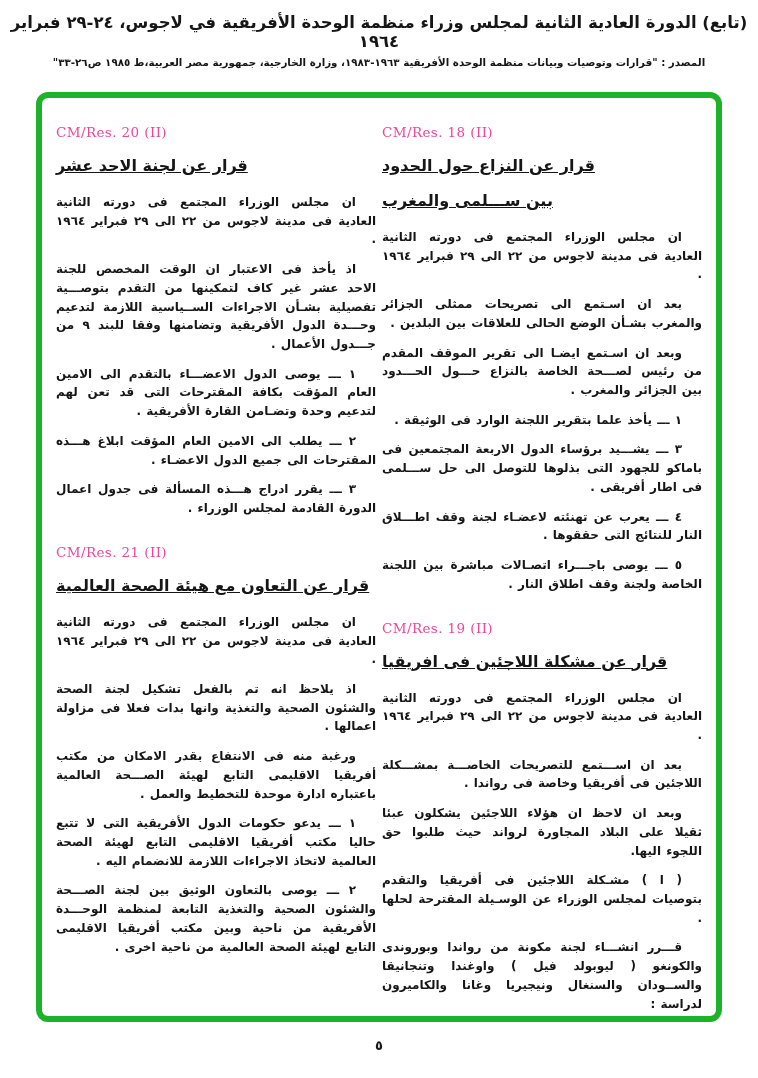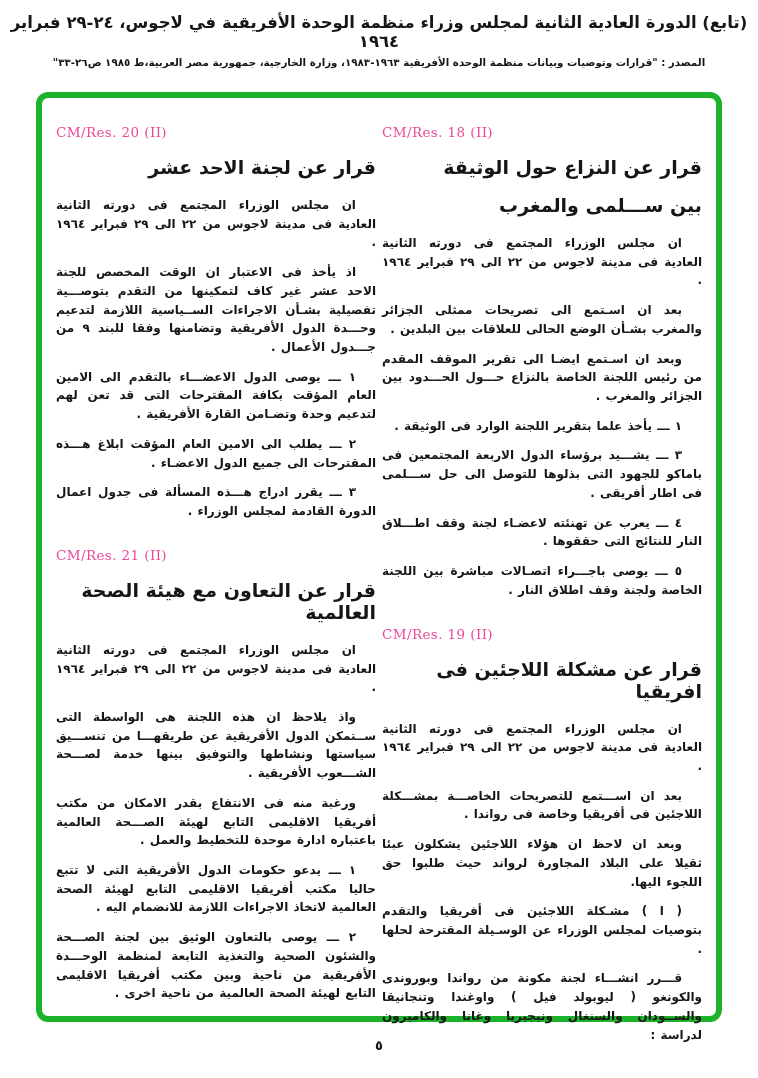--- a/index.html
+++ b/index.html
@@ -55,23 +55,24 @@
     direction: ltr;
     text-align: left;
     font-family: "DejaVu Serif", serif;
     font-size: 13.5px;
     letter-spacing: 0.4px;
     color: #ec4899;
     margin: 0 0 16px 0;
   }
   .res-title {
     margin: 0 0 18px 0;
-    text-align: right;
-    font-size: 19px;
+    text-align: left;
+    font-size: 16px;
     font-weight: bold;
+    text-decoration: underline;
   }
   .res-title.sub { margin-top: -2px; }
   .res-block p {
     margin: 0 0 11px 0;
     font-size: 12px;
     font-weight: bold;
     line-height: 1.56;
     text-align: justify;
     text-indent: 20px;
     word-spacing: 1px;
@@ -95,25 +96,25 @@
     <div class="header-source">المصدر : "قرارات وتوصيات وبيانات منظمة الوحدة الأفريقية ١٩٦٣-١٩٨٣، وزارة الخارجية، جمهورية مصر العربية،ط ١٩٨٥ ص٢٦-٣٣"</div>
   </header>
 
   <div class="content-frame" style="border-color: rgb(28, 179, 42);">
     <div class="columns">
 
       <section class="col">
 
         <div class="res-block">
           <div class="res-label">CM/Res. 18  (II)</div>
-          <h3 class="res-title">قرار عن النزاع حول الوثيقة</h3>
+          <h3 class="res-title">قرار عن النزاع حول الحدود</h3>
           <h3 class="res-title sub">بين ســـلمى والمغرب</h3>
           <p>ان مجلس الوزراء المجتمع فى دورته الثانية العادية فى مدينة لاجوس من ٢٢ الى ٢٩ فبراير ١٩٦٤ .</p>
           <p>بعد ان اسـتمع الى تصريحات ممثلى الجزائر والمغرب بشـأن الوضع الحالى للعلاقات بين البلدين .</p>
-          <p>وبعد ان اسـتمع ايضـا الى تقرير الموقف المقدم من رئيس اللجنة الخاصة بالنزاع حـــول الحـــدود بين الجزائر والمغرب .</p>
+          <p>وبعد ان اسـتمع ايضـا الى تقرير الموقف المقدم من رئيس لصـــحة الخاصة بالنزاع حـــول الحـــدود بين الجزائر والمغرب .</p>
           <p>١ ـــ يأخذ علما بتقرير اللجنة الوارد فى الوثيقة .</p>
           <p>٣ ـــ يشـــيد برؤساء الدول الاربعة المجتمعين فى باماكو للجهود التى بذلوها للتوصل الى حل ســـلمى فى اطار أفريقى .</p>
           <p>٤ ـــ يعرب عن تهنئته لاعضـاء لجنة وقف اطـــلاق النار للنتائج التى حققوها .</p>
           <p>٥ ـــ يوصى باجـــراء اتصـالات مباشرة بين اللجنة الخاصة ولجنة وقف اطلاق النار .</p>
         </div>
 
         <div class="res-block">
           <div class="res-label">CM/Res. 19  (II)</div>
           <h3 class="res-title">قرار عن مشكلة اللاجئين فى افريقيا</h3>
           <p>ان مجلس الوزراء المجتمع فى دورته الثانية العادية فى مدينة لاجوس من ٢٢ الى ٢٩ فبراير ١٩٦٤ .</p>
@@ -135,21 +136,21 @@
           <p>اذ يأخذ فى الاعتبار ان الوقت المخصص للجنة الاحد عشر غير كاف لتمكينها من التقدم بتوصـــية تفصيلية بشـأن الاجراءات الســياسية اللازمة لتدعيم وحـــدة الدول الأفريقية وتضامنها وفقا للبند ٩ من جـــدول الأعمال .</p>
           <p>١ ـــ يوصى الدول الاعضـــاء بالتقدم الى الامين العام المؤقت بكافة المقترحات التى قد تعن لهم لتدعيم وحدة وتضـامن القارة الأفريقية .</p>
           <p>٢ ـــ يطلب الى الامين العام المؤقت ابلاغ هـــذه المقترحات الى جميع الدول الاعضـاء .</p>
           <p>٣ ـــ يقرر ادراج هـــذه المسألة فى جدول اعمال الدورة القادمة لمجلس الوزراء .</p>
         </div>
 
         <div class="res-block">
           <div class="res-label">CM/Res. 21  (II)</div>
           <h3 class="res-title">قرار عن التعاون مع هيئة الصحة العالمية</h3>
           <p>ان مجلس الوزراء المجتمع فى دورته الثانية العادية فى مدينة لاجوس من ٢٢ الى ٢٩ فبراير ١٩٦٤ .</p>
-          <p>واذ يلاحظ ان هذه اللجنة هى الواسطة التى ســتمكن الدول الأفريقية عن طريقهـــا من تنســـيق سياستها ونشاطها والتوفيق بينها خدمة لصـــحة الشـــعوب الأفريقية .</p>
+          <p>اذ يلاحظ انه تم بالفعل تشكيل لجنة الصحة والشئون الصحية والتغذية وانها بدات فعلا فى مزاولة اعمالها .</p>
           <p>ورغبة منه فى الانتفاع بقدر الامكان من مكتب أفريقيا الاقليمى التابع لهيئة الصـــحة العالمية باعتباره ادارة موحدة للتخطيط والعمل .</p>
           <p>١ ـــ يدعو حكومات الدول الأفريقية التى لا تتبع حاليا مكتب أفريقيا الاقليمى التابع لهيئة الصحة العالمية لاتخاذ الاجراءات اللازمة للانضمام اليه .</p>
           <p>٢ ـــ يوصى بالتعاون الوثيق بين لجنة الصـــحة والشئون الصحية والتغذية التابعة لمنظمة الوحـــدة الأفريقية من ناحية وبين مكتب أفريقيا الاقليمى التابع لهيئة الصحة العالمية من ناحية اخرى .</p>
         </div>
 
       </section>
 
     </div>
   </div>
 

